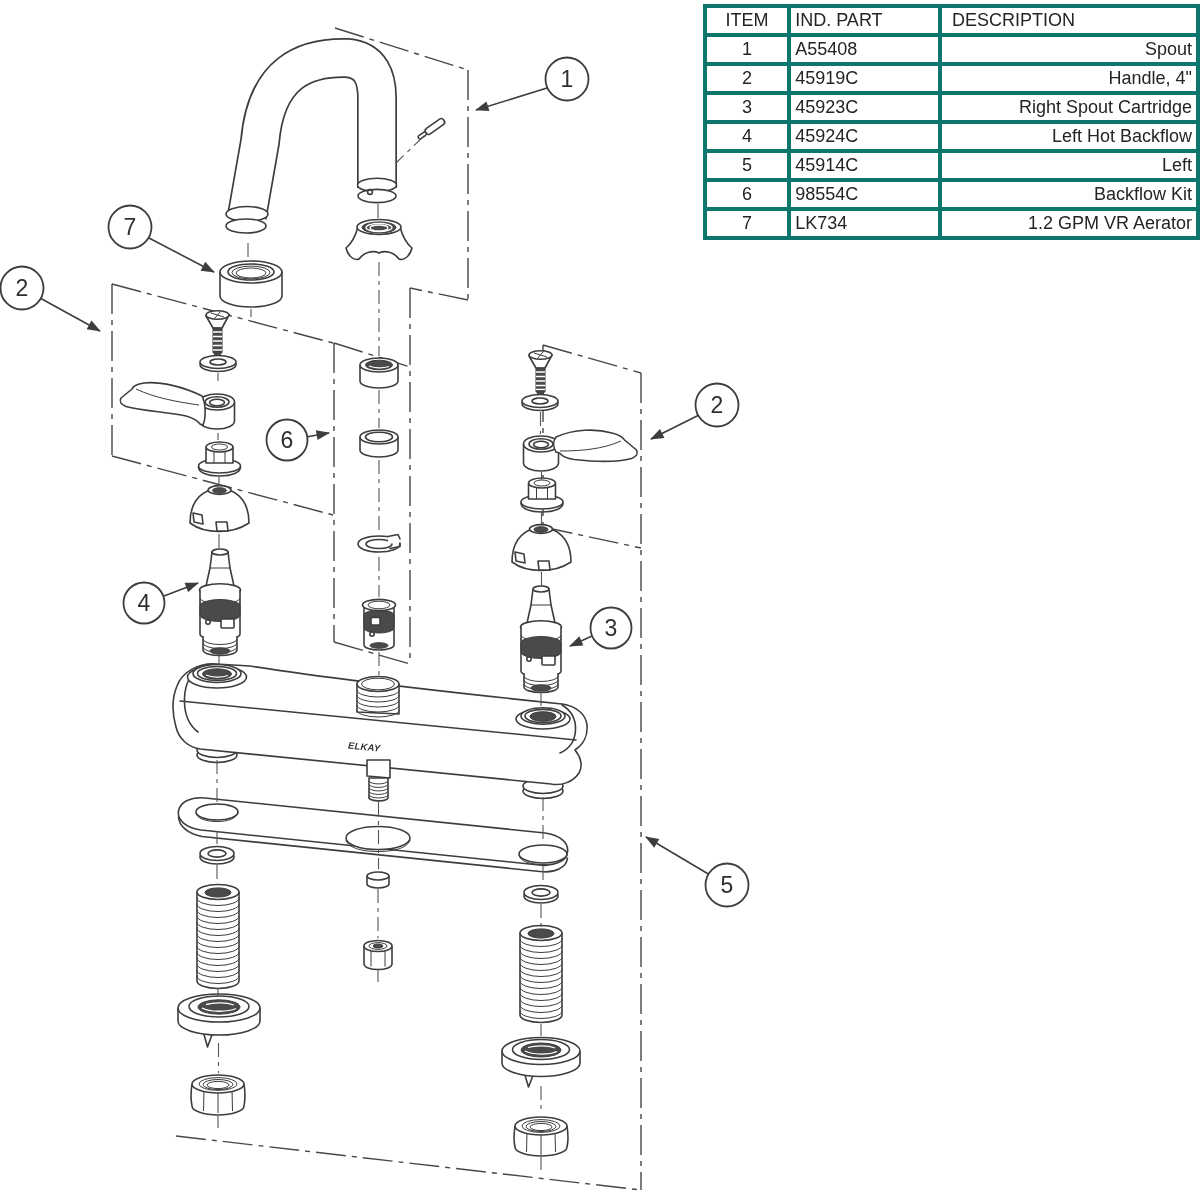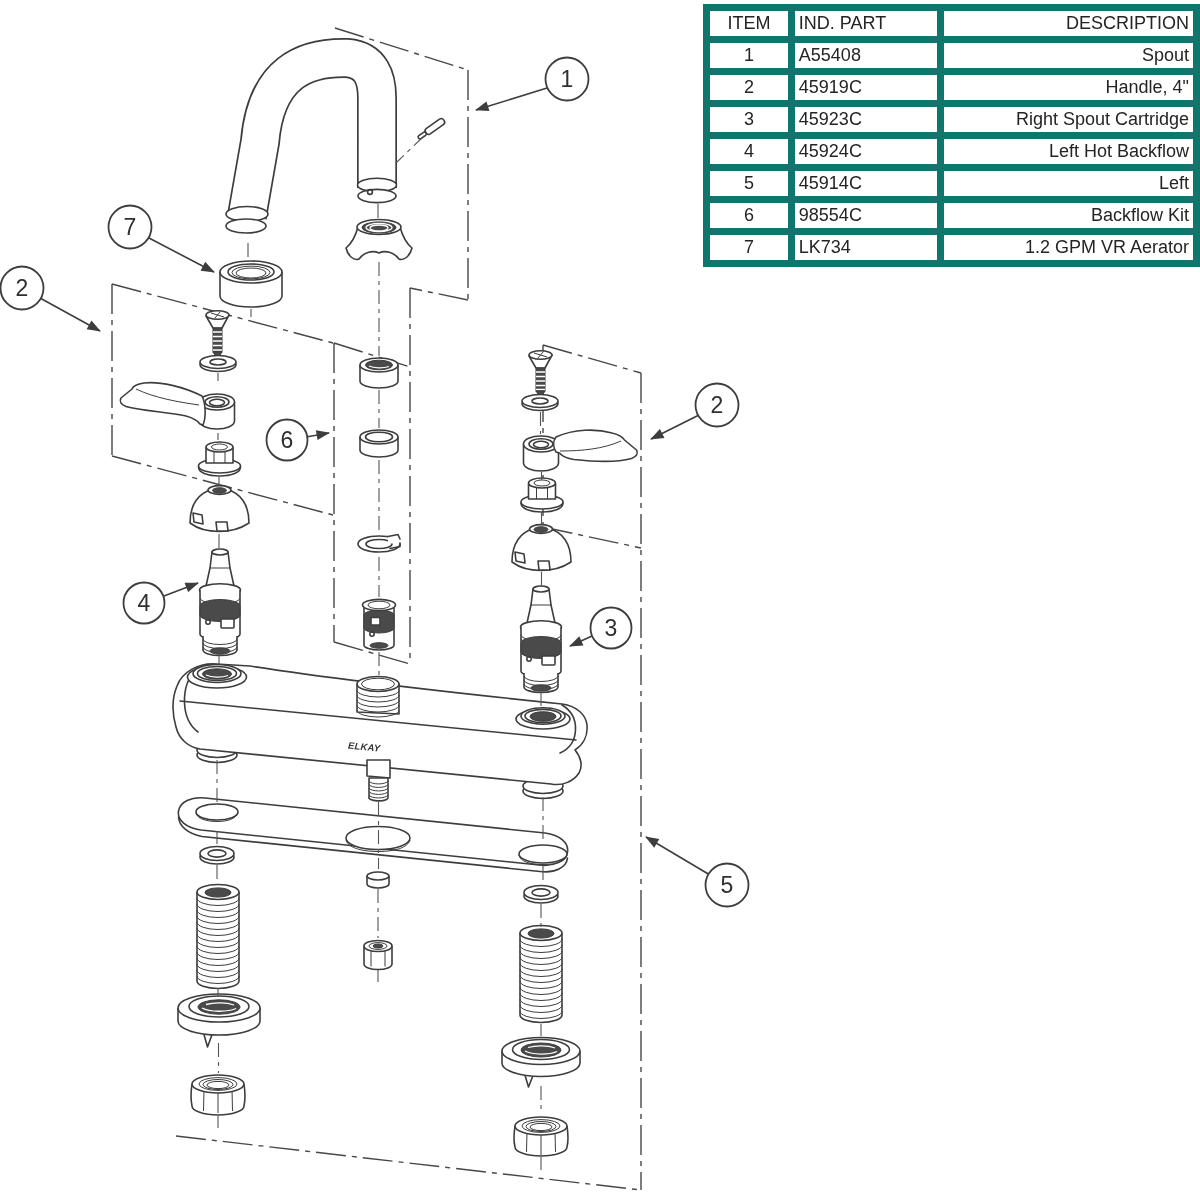--- a/index.html
+++ b/index.html
@@ -16,26 +16,26 @@
   .cl { stroke:#555; stroke-width:1.1; fill:none; stroke-dasharray:14 5 4 5; }
   .bx { stroke:#474747; stroke-width:1.4; fill:none; stroke-dasharray:30 6 5 6; }
   .arr { stroke:#3d3d3d; stroke-width:1.6; fill:none; }
   .co { fill:#fff; stroke:#3d3d3d; stroke-width:1.8; }
   .ct { font:23px "Liberation Sans", sans-serif; fill:#2f2f2f; text-anchor:middle; }
   .brand { font:italic bold 9.5px "Liberation Sans", sans-serif; fill:#333; letter-spacing:0.2px; }
 
   
   .parts-table { position:absolute; left:703px; top:4px; border-collapse:collapse;
                  background:#fff; color:#242424; font:18px "Liberation Sans", sans-serif; }
-  .parts-table th, .parts-table td { border:7px solid #0f766e; height:25px; padding:0 4px;
+  .parts-table th, .parts-table td { border:4px solid #0f766e; height:25px; padding:0 4px;
                  font-weight:normal; white-space:nowrap; }
   .col-item { width:74px; text-align:center; }
   .col-part { width:142px; text-align:left; }
   .col-desc { width:244px; text-align:right; padding-left:10px !important; }
-  .parts-table th.col-desc { text-align:right; }
+  .parts-table th.col-desc { text-align:left; }
 </style>
 </head>
 <body>
 
 <div class="page">
 
 <svg width="1200" height="1200" viewBox="0 0 1200 1200">
   <defs>
     <marker id="ah" markerWidth="15" markerHeight="11" refX="13" refY="5.5" orient="auto" markerUnits="userSpaceOnUse">
       <path d="M0.5,0.5 L14,5.5 L0.5,10.5 Z" fill="#3d3d3d"></path>

